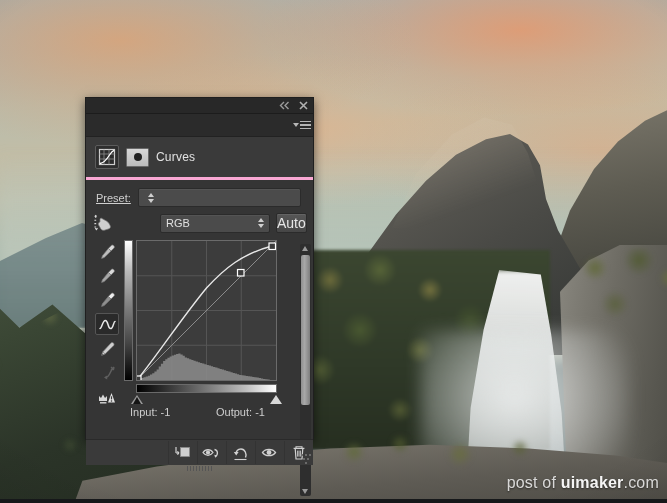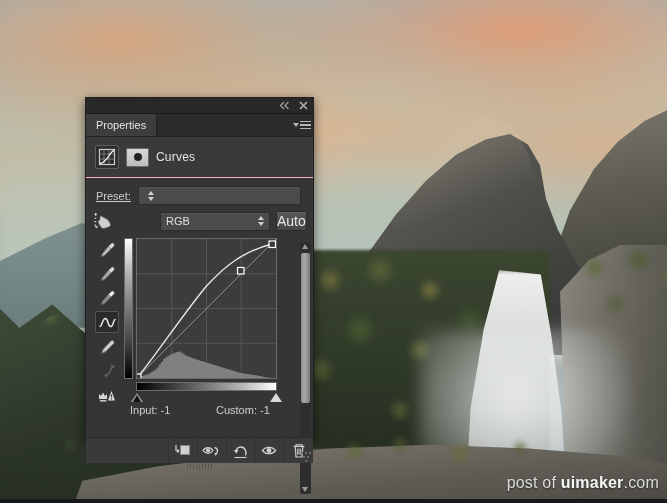--- a/index.html
+++ b/index.html
@@ -253,21 +253,21 @@
   .menu-lines { display: flex; flex-direction: column; gap: 2px; }
   .menu-lines i { display:block; width: 11px; height: 1.5px; background: #b6b6b6; }
 
   
   .adj-header {
     height: 40px;
     background: #3a3a3a;
     display: flex;
     align-items: center;
     padding: 0 0 0 9px;
-    border-bottom: 1px solid #f9a8d4;
+    border-bottom: 3px solid #f9a8d4;
     gap: 7px;
   }
   .curves-chip {
     width: 22px; height: 22px;
     background: #2e2e2e;
     border: 1px solid #5c5c5c;
     border-radius: 2px;
     position: relative;
     overflow: hidden;
     display:flex; align-items:center; justify-content:center;
@@ -531,23 +531,20 @@
         </span>
         <span class="ico-close">
           <svg width="9" height="9" viewBox="0 0 9 9">
             <path d="M1 1 L8 8 M8 1 L1 8" stroke="#b0b0b0" stroke-width="1.6" fill="none"></path>
           </svg>
         </span>
       </div>
     </div>
 
     <div class="tabstrip">
-      <div class="tab active">
-        <span>Properties</span>
-      </div>
       <div class="tab-filler"></div>
       <div class="panel-menu">
         <span class="menu-glyph">
           <span class="menu-caret"></span>
           <span class="menu-lines">
               <i></i>
               <i></i>
               <i></i>
             </span>
         </span>
@@ -710,21 +707,21 @@
           <div class="wp-marker"></div>
         </div>
       </div>
 
       <div class="io-row">
         <div class="io-in">
           <span>Input:</span>
           <span class="io-val">-1</span>
         </div>
         <div class="io-out">
-          <span>Custom:</span>
+          <span>Output:</span>
           <span class="io-val">-1</span>
         </div>
       </div>
 
       <div class="vscroll">
         <span class="arrow-up"></span>
         <span class="thumb"></span>
         <span class="arrow-dn"></span>
       </div>
     </div>

